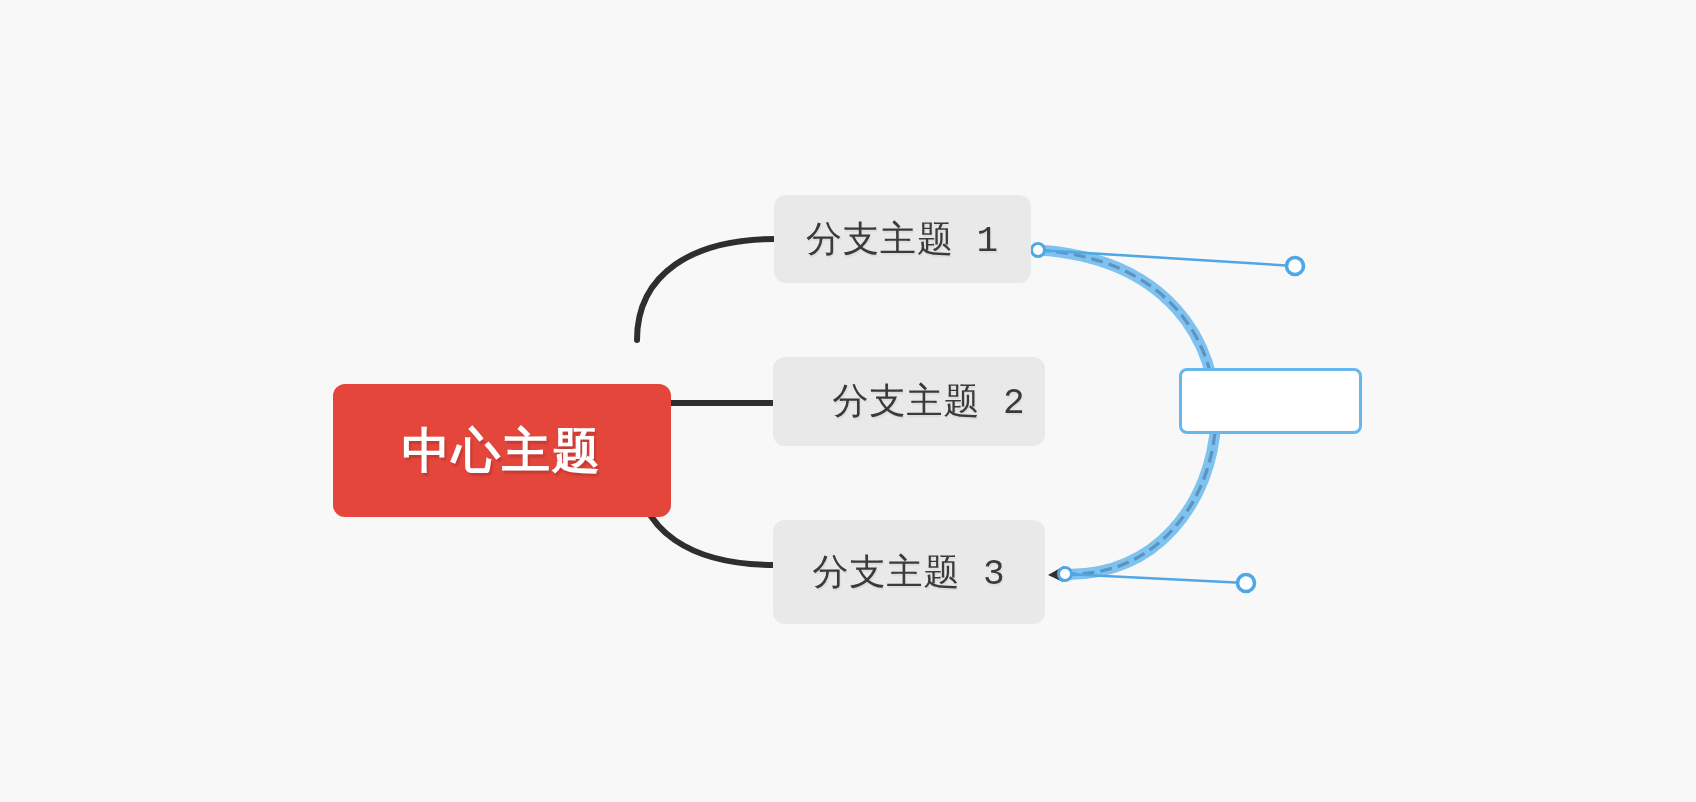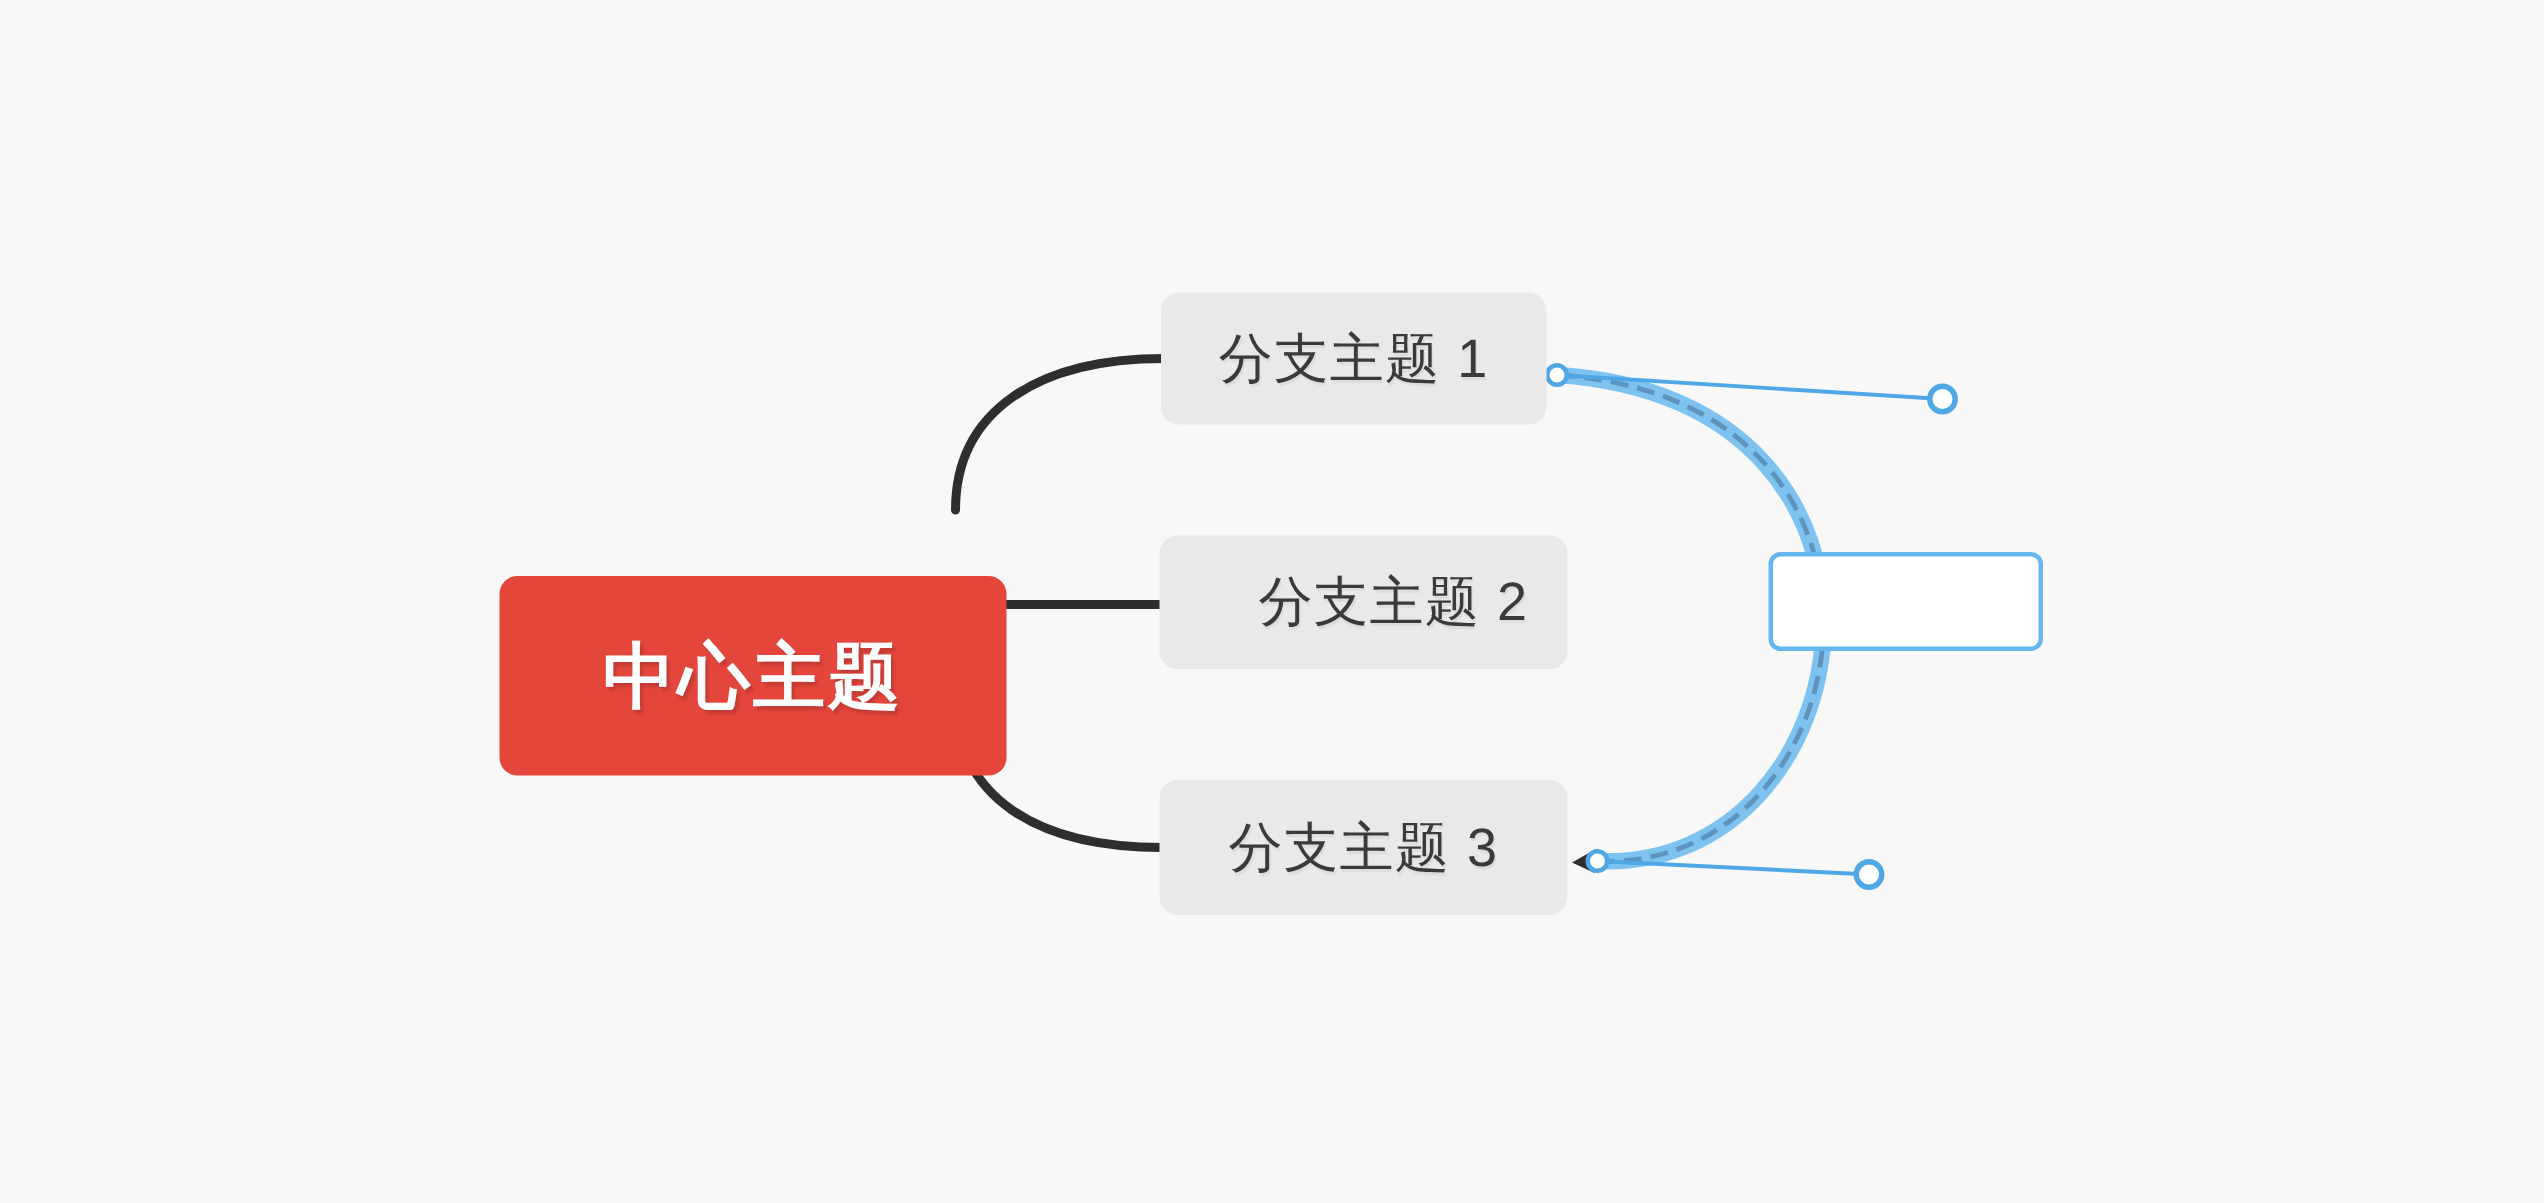--- a/index.html
+++ b/index.html
@@ -23,30 +23,30 @@
 
   .connector{fill:none;stroke:var(--connector);stroke-width:6;stroke-linecap:round;}
   .rel-band{fill:none;stroke:var(--rel-band);stroke-width:11;stroke-linecap:round;}
   .rel-dash{fill:none;stroke:var(--rel-dash);stroke-width:3.2;stroke-dasharray:12 6;stroke-linecap:butt;}
   .ctrl-line{fill:none;stroke:var(--rel-handle);stroke-width:2.6;}
   .anchor-dot{fill:#ffffff;stroke:var(--rel-handle);stroke-width:3;}
   .ctrl-dot{fill:#ffffff;stroke:var(--rel-handle);stroke-width:3.6;}
   .arrowhead{fill:var(--arrow);stroke:none;}
 
   .topic{position:absolute;display:flex;align-items:center;justify-content:center;
-         border-radius:12px;z-index:2;cursor:default;user-select:none;}
+         border-radius:12px;z-index:2;cursor:default;user-select:none;font-family:Liberation Mono, monospace;}
   .topic-central{left:333px;top:336px;width:338px;height:133px;background:var(--central-bg);margin-top:48px;}
   .topic-central .topic-label{color:var(--central-text);font-size:48px;font-weight:bold;
          letter-spacing:2px;text-shadow:2px 3px 2px rgba(0,0,0,0.15);}
   .topic-branch{background:var(--branch-bg);}
   .topic-branch .topic-label{color:var(--branch-text);font-size:36px;font-weight:500;
          letter-spacing:1px;text-shadow:1px 2px 1px rgba(0,0,0,0.06);}
   .topic-branch-1{left:774px;top:195px;width:257px;height:88px;}
   .topic-branch-2{left:773px;top:357px;width:272px;height:89px;padding-left:40px;}
-  .topic-branch-3{left:773px;top:520px;width:272px;height:90px;}
+  .topic-branch-3{left:773px;top:520px;width:272px;height:104px;}
 
   .rel-label-input{position:absolute;left:1179px;top:368px;width:183px;height:66px;
          background:#ffffff;border:3.5px solid var(--rel-label-border);border-radius:8px;
          z-index:3;font-size:28px;color:#333;padding:0 12px;outline:none;
          font-family:"Liberation Sans","DejaVu Sans",sans-serif;}
 </style>
 </head>
 <body>
 
 <div class="canvas">

